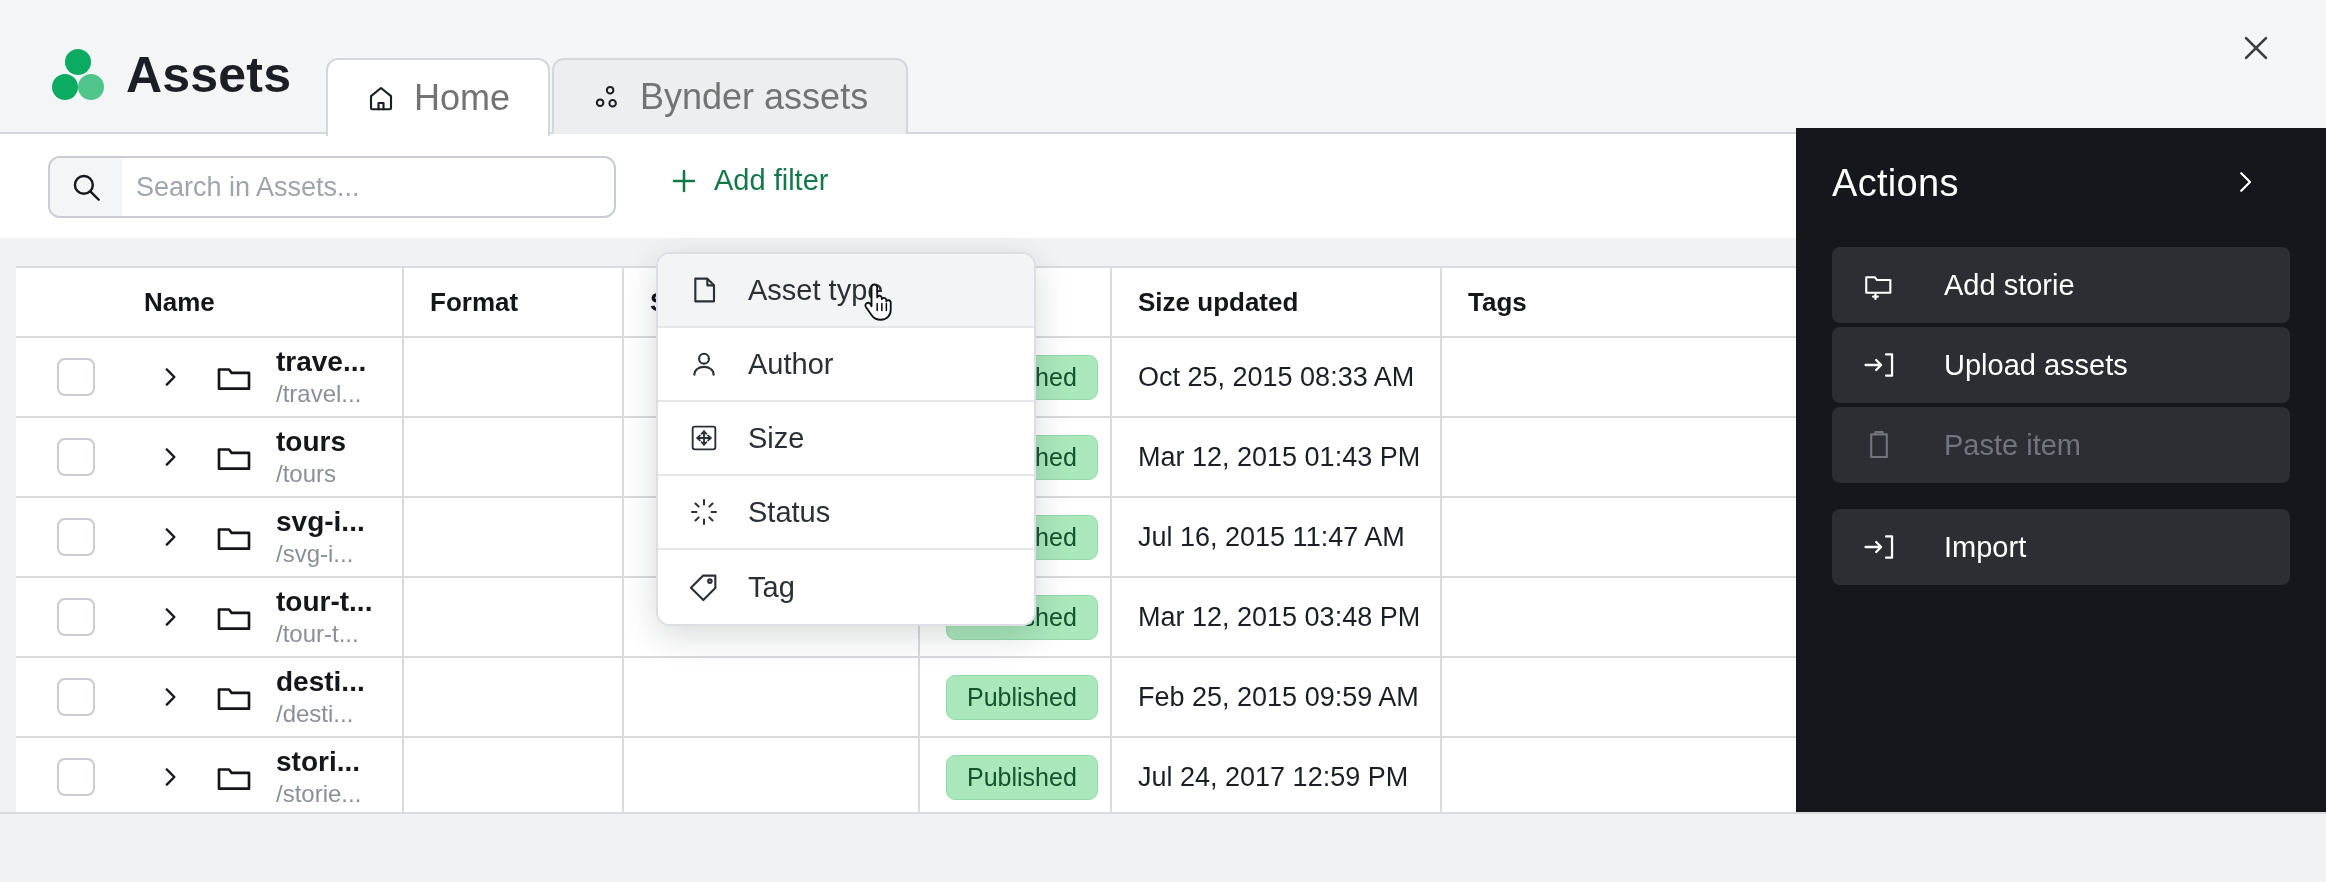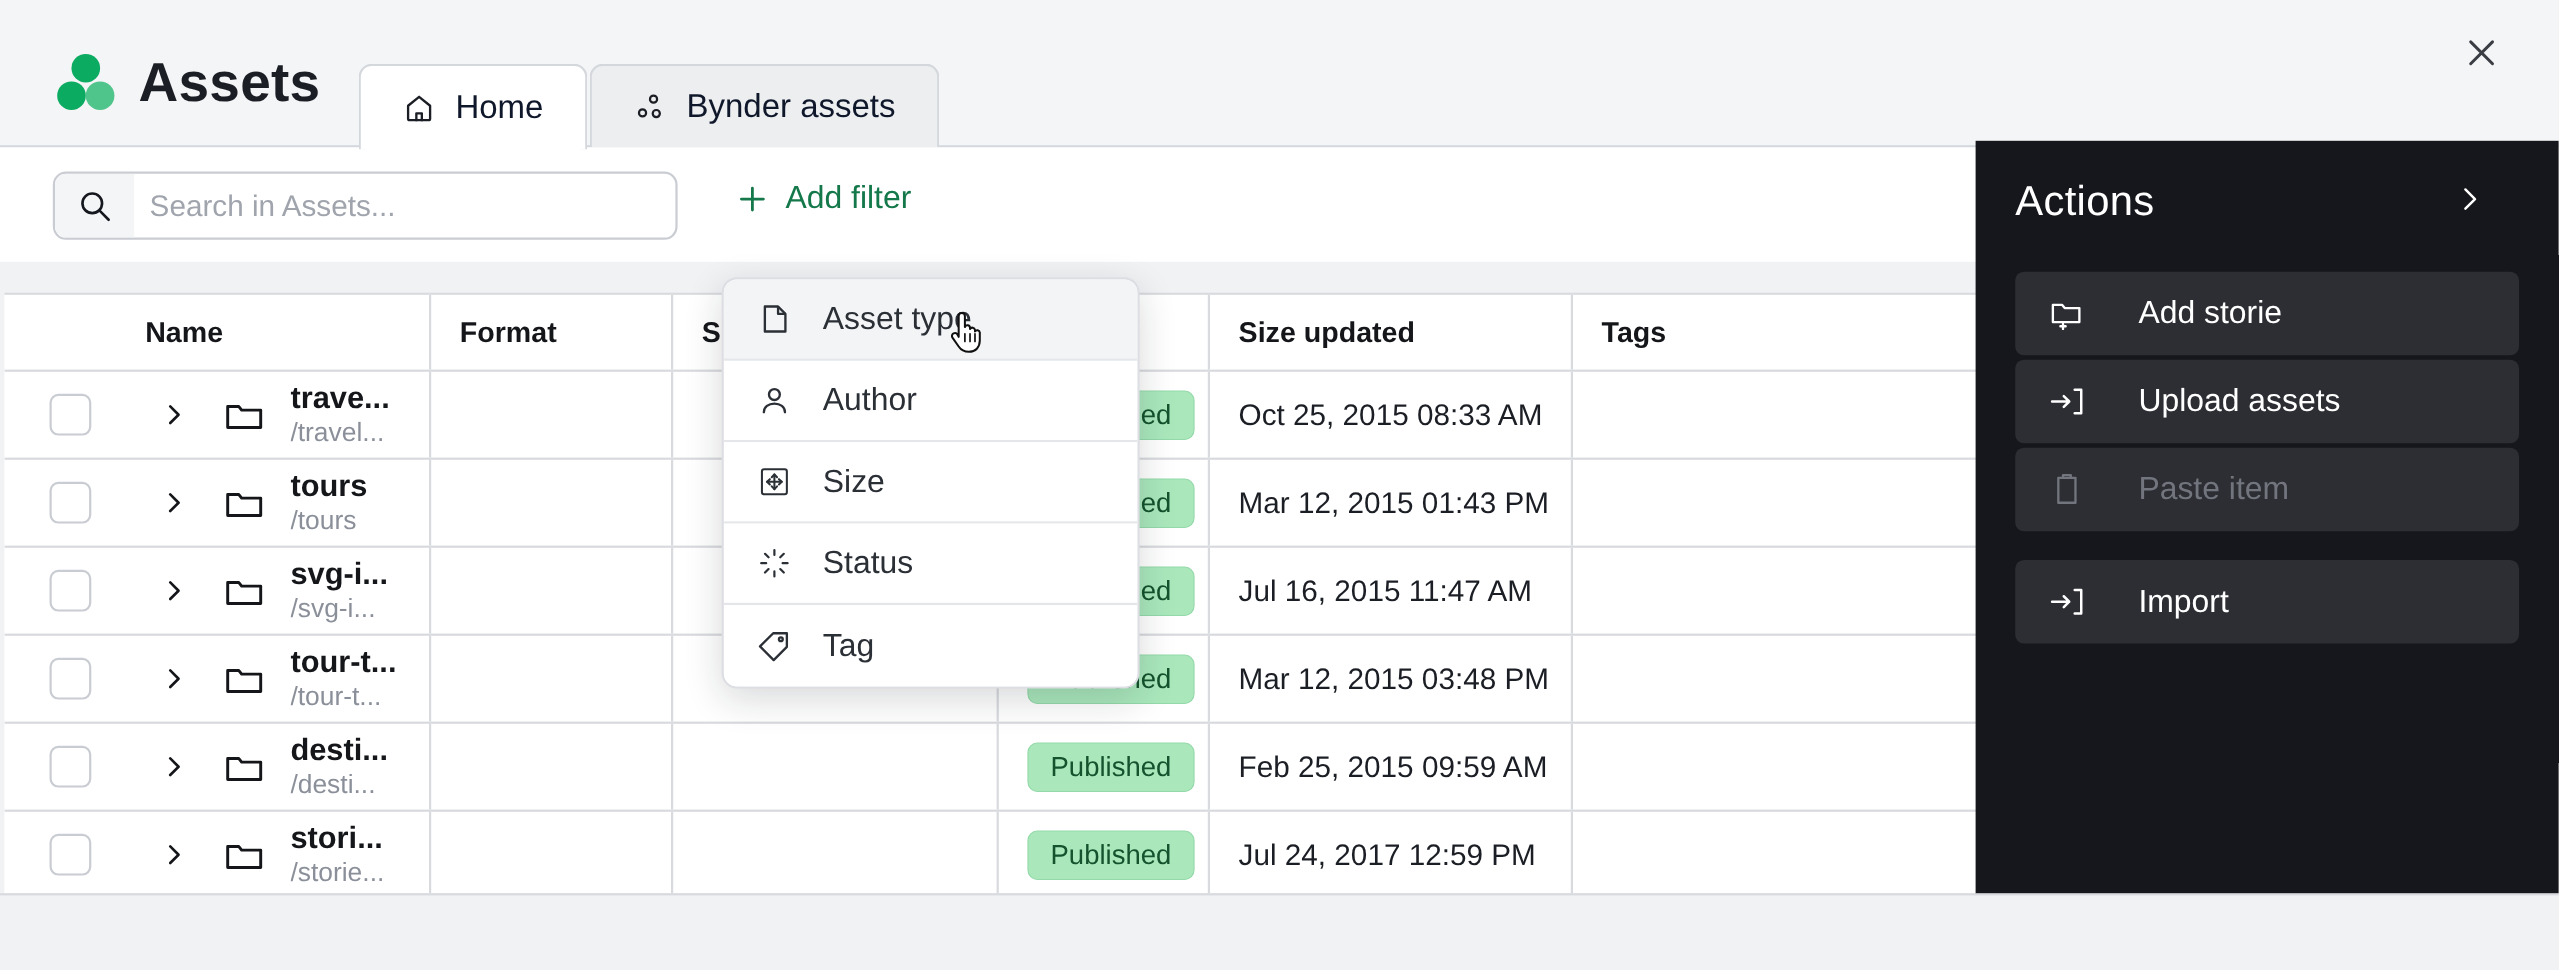--- a/index.html
+++ b/index.html
@@ -67,22 +67,22 @@
   .tab {
     display: flex;
     align-items: center;
     gap: 18px;
     height: 76px;
     padding: 0 38px;
     border: 2px solid #d4d7dc;
     border-bottom: none;
     border-radius: 12px 12px 0 0;
     background: #eceef0;
-    font-size: 30px;
-    color: #0f172a;
+    font-size: 36px;
+    color: #737373;
     white-space: nowrap;
     margin-right: 2px;
     position: relative;
   }
   .tab.active {
     background: #ffffff;
     z-index: 3;
     margin-bottom: -2px;
     height: 78px;
   }
@@ -137,21 +137,21 @@
     left: 668px; top: 30px;
     display: flex; align-items: center; gap: 14px;
     font-size: 29px;
     color: #14784a;
     white-space: nowrap;
   }
 
   
   .table-wrap {
     position: absolute;
-    left: 4px; top: 266px;
+    left: 16px; top: 266px;
     width: 1968px;
     height: 546px;
     background: #ffffff;
     border-top: 2px solid #d8dade;
     overflow: hidden;
   }
   .trow {
     display: flex;
     height: 80px;
     border-bottom: 2px solid #d8dade;

